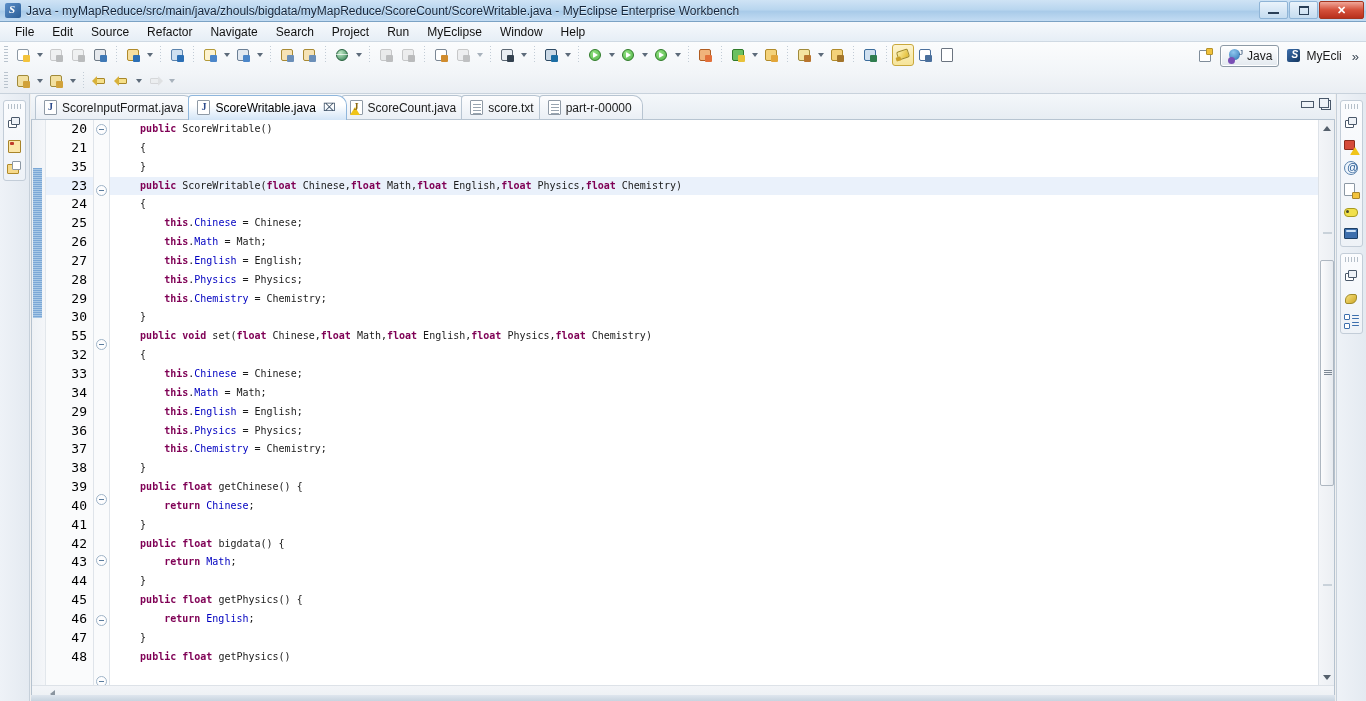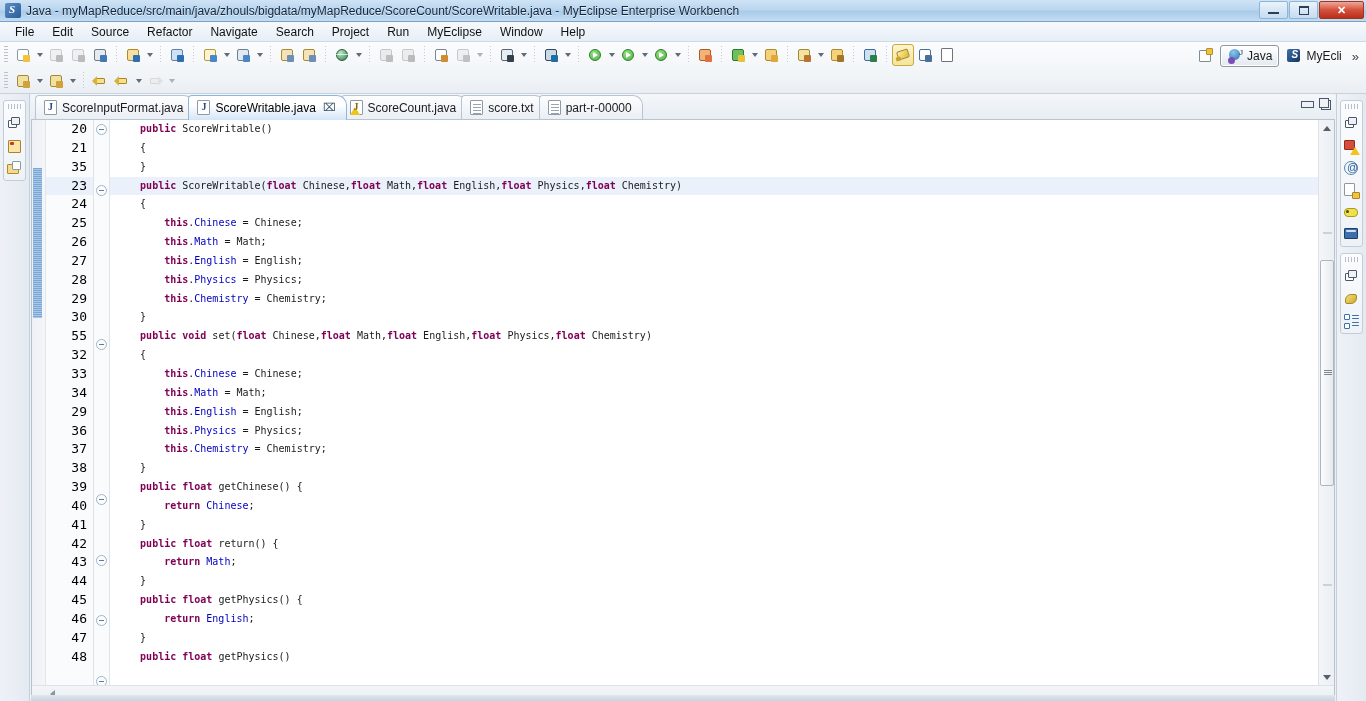--- a/index.html
+++ b/index.html
@@ -784,21 +784,21 @@
             <div class="cl"><span>    {</span></div>
             <div class="cl"><span>        </span><span class="kw">this</span><span>.</span><span class="fld">Chinese</span><span> = Chinese;</span></div>
             <div class="cl"><span>        </span><span class="kw">this</span><span>.</span><span class="fld">Math</span><span> = Math;</span></div>
             <div class="cl"><span>        </span><span class="kw">this</span><span>.</span><span class="fld">English</span><span> = English;</span></div>
             <div class="cl"><span>        </span><span class="kw">this</span><span>.</span><span class="fld">Physics</span><span> = Physics;</span></div>
             <div class="cl"><span>        </span><span class="kw">this</span><span>.</span><span class="fld">Chemistry</span><span> = Chemistry;</span></div>
             <div class="cl"><span>    }</span></div>
             <div class="cl"><span>    </span><span class="kw">public</span><span> </span><span class="kw">float</span><span> getChinese() {</span></div>
             <div class="cl"><span>        </span><span class="kw">return</span><span> </span><span class="fld">Chinese</span><span>;</span></div>
             <div class="cl"><span>    }</span></div>
-            <div class="cl"><span>    </span><span class="kw">public</span><span> </span><span class="kw">float</span><span> return() {</span></div>
+            <div class="cl"><span>    </span><span class="kw">public</span><span> </span><span class="kw">float</span><span> bigdata() {</span></div>
             <div class="cl"><span>        </span><span class="kw">return</span><span> </span><span class="fld">Math</span><span>;</span></div>
             <div class="cl"><span>    }</span></div>
             <div class="cl"><span>    </span><span class="kw">public</span><span> </span><span class="kw">float</span><span> getPhysics() {</span></div>
             <div class="cl"><span>        </span><span class="kw">return</span><span> </span><span class="fld">English</span><span>;</span></div>
             <div class="cl"><span>    }</span></div>
             <div class="cl"><span>    </span><span class="kw">public</span><span> </span><span class="kw">float</span><span> getPhysics()</span></div>
           </div>
         <div class="vscroll">
           <div class="vs-arrow up">
               <i></i>

